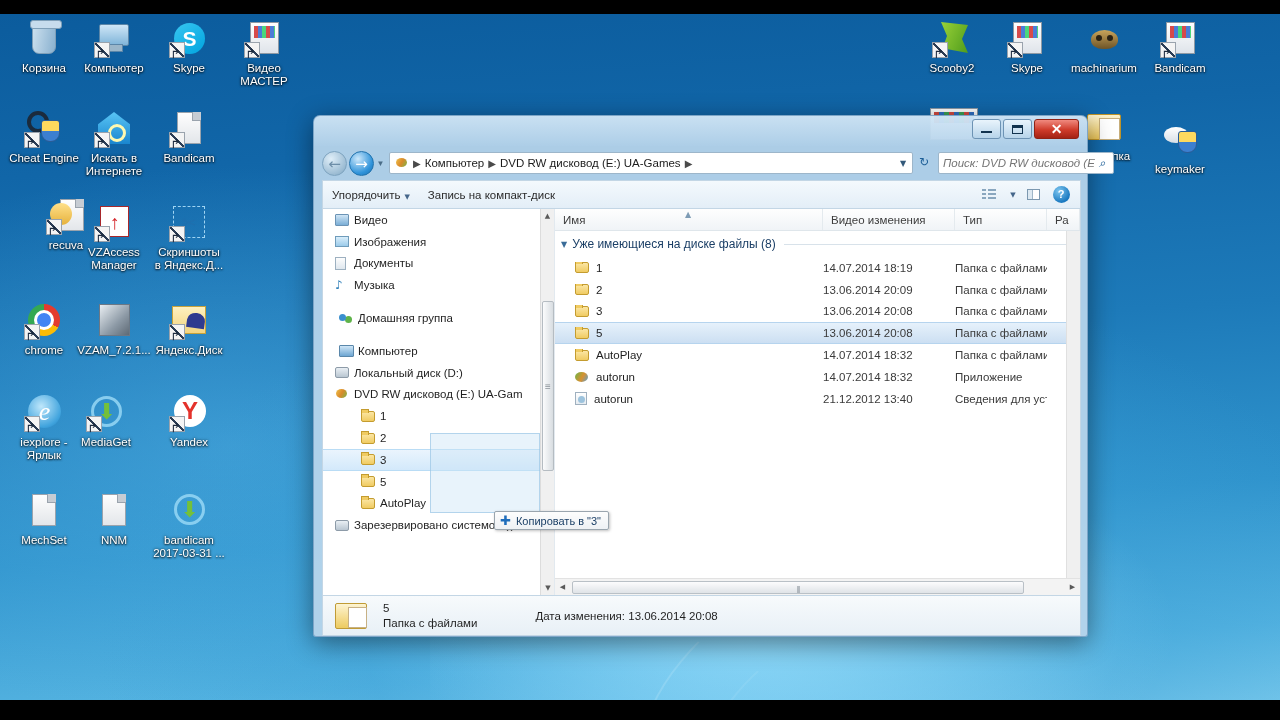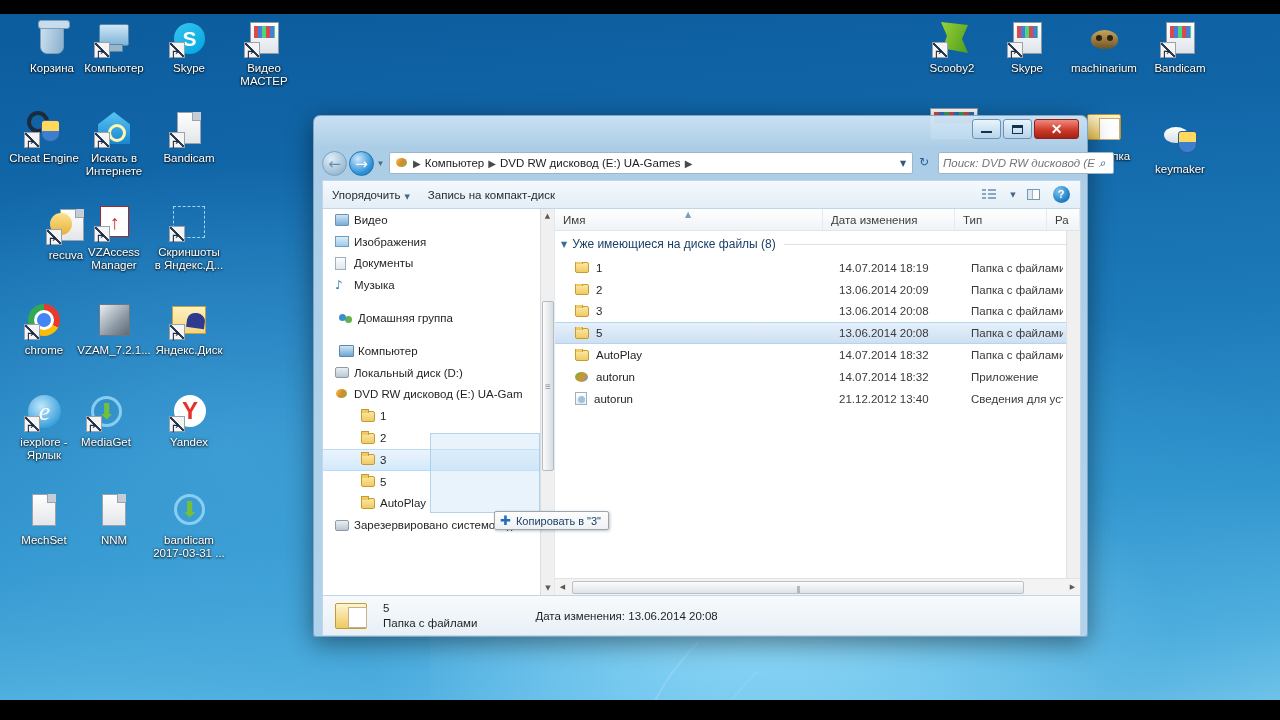--- a/index.html
+++ b/index.html
@@ -362,21 +362,21 @@
               color: #1b3f66; }
   #grouphdr .tri { font-size: 8px; color: #3a6c98; margin-right: 5px;
                    font-family: "DejaVu Sans", sans-serif; }
   #grouphdr .line { flex: 1; height: 1px; background: #d8e2ea; margin-left: 8px; margin-right: 14px; }
 
   .frow { height: 21.8px; display: flex; align-items: center; font-size: 11.5px; color: #1e1e1e;
           cursor: default; }
   .frow.sel { background: linear-gradient(#e6f1fb, #ccdff2); border-top: 1px solid #b6d4ee;
               border-bottom: 1px solid #b6d4ee; }
   .fc-name { width: 268px; display: flex; align-items: center; padding-left: 20px; gap: 7px; overflow: hidden; }
-  .fc-date { width: 132px; color: #3a3a3a; margin-left: 16px; }
+  .fc-date { width: 132px; color: #3a3a3a; }
   .fc-type { width: 92px; color: #3a3a3a; overflow: hidden; white-space: nowrap; }
   .fc-size { flex: 1; }
 
   .f-exe { width: 14px; height: 12px; position: relative; }
   .f-exe::after { content: ""; position: absolute; left: 0; top: 1px; width: 13px; height: 10px;
     border-radius: 50%; background: linear-gradient(120deg, #6ab54a, #d8912f 55%, #57a0d6); }
   .f-inf { width: 12px; height: 13px; background: linear-gradient(#fff, #e6ecf1);
            border: 1px solid #9fb0bf; position: relative; }
   .f-inf::after { content: ""; position: absolute; left: 2px; top: 3px; width: 7px; height: 7px;
            border-radius: 50%; background: #9dc3dd; }
@@ -438,21 +438,21 @@
 <body>
 
 <div id="desktop">
   <div id="swoosh1"></div>
   <div id="swoosh2"></div>
   <div id="glow"></div>
 </div>
 
 <div id="behind-icon"></div>
 
-<div class="dicon" style="left:8px;  top:18px;">
+<div class="dicon" style="left:0;  top:18px;">
   <div class="gfx">
       <div class="ic-bin"></div>
     </div>
   <span class="lbl">Корзина</span>
 </div>
 <div class="dicon" style="left:70px; top:18px;">
   <div class="gfx shcut">
       <div class="ic-monitor"></div>
     </div>
   <span class="lbl">Компьютер</span>
@@ -487,21 +487,21 @@
   <span class="lbl">Искать в
 Интернете</span>
 </div>
 <div class="dicon" style="left:145px;top:108px;">
   <div class="gfx shcut">
       <div class="ic-doc"></div>
     </div>
   <span class="lbl">Bandicam</span>
 </div>
 
-<div class="dicon" style="left:0px;  top:205px;padding-left:44px;">
+<div class="dicon" style="left:0px;  top:195px;padding-left:44px;">
   <div class="gfx shcut">
       <div class="ic-doc" style="left:14px;"></div>
       <div class="ic-recuva"></div>
     </div>
   <span class="lbl">recuva</span>
 </div>
 <div class="dicon" style="left:70px; top:202px;">
   <div class="gfx shcut">
       <div class="ic-vzaccess"></div>
     </div>
@@ -778,21 +778,21 @@
       </div>
     </div>
 
     <div id="filepane">
       <div id="colhdr">
         <div class="col" id="col-name">
           <span id="sort-caret">▲</span>
           <span>Имя</span>
         </div>
         <div class="col" id="col-date">
-          <span>Дата изменения</span>
+          <span>Видео изменения</span>
         </div>
         <div class="col" id="col-type">
           <span>Тип</span>
         </div>
         <div class="col" id="col-size">
           <span>Ра</span>
         </div>
       </div>
 
       <div id="grouphdr">

